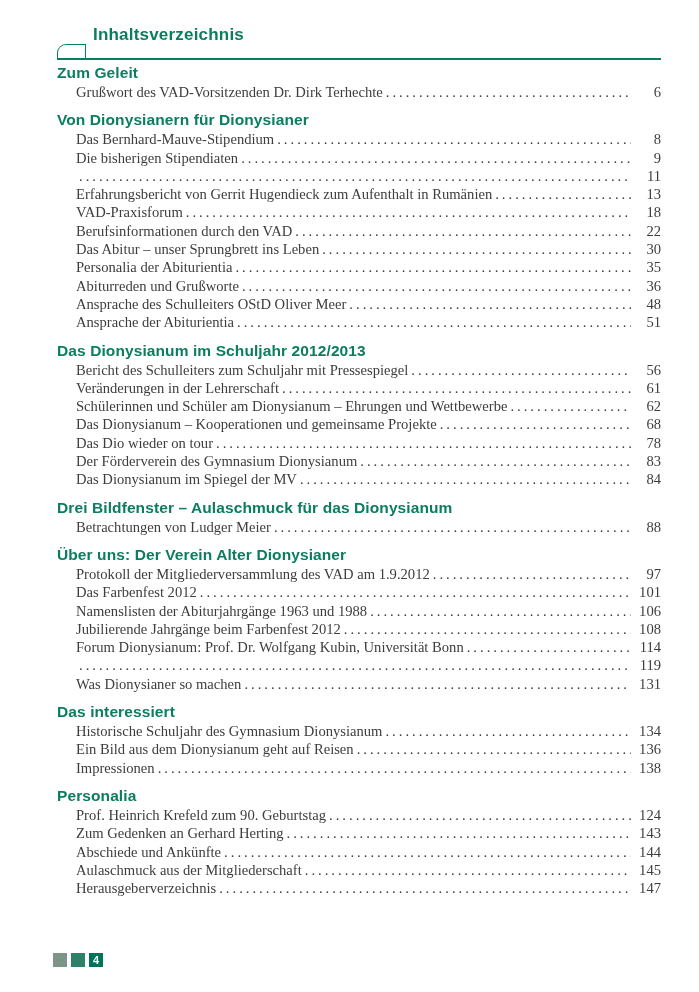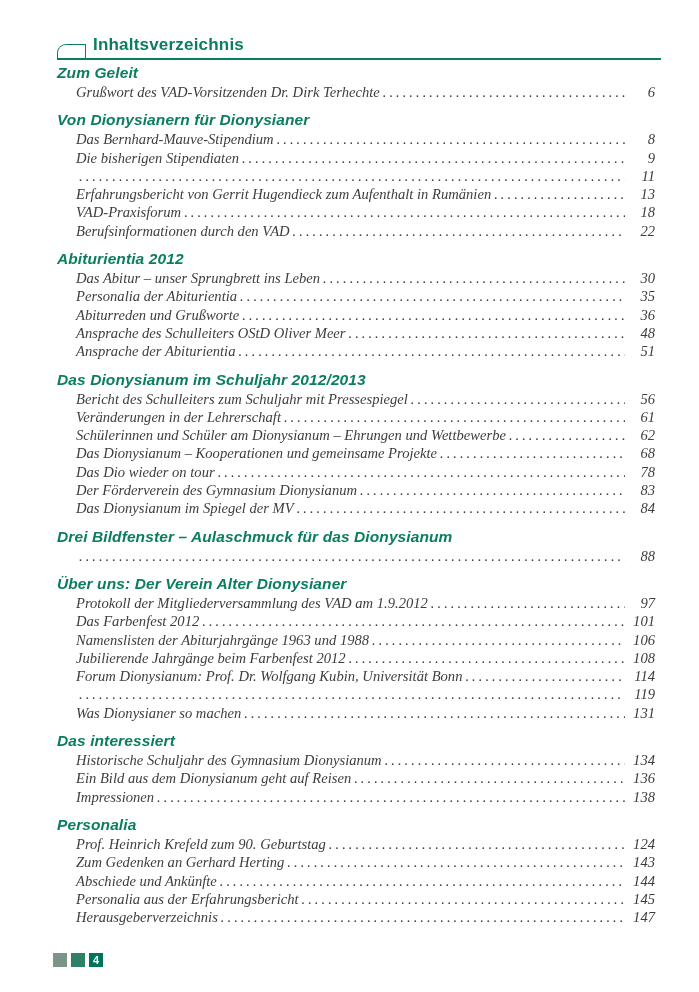--- a/index.html
+++ b/index.html
@@ -22,38 +22,38 @@
     position: absolute;
     left: 0; bottom: 0;
     width: 29px; height: 16px;
     border: 1.6px solid #0b7d60;
     border-bottom: none;
     border-top-left-radius: 9px;
     box-sizing: border-box;
   }
   .hdr h1 {
     position: absolute;
-    left: 36px; bottom: 5px;
+    left: 36px; bottom: 15px;
     margin: 0;
     font-family: "Liberation Sans", sans-serif;
     font-size: 17px;
     font-weight: bold;
     color: #0b7d60;
     letter-spacing: 0.2px;
   }
   .hdr .rule {
     position: absolute;
     left: 0; right: 0; bottom: 0;
     height: 0;
     border-bottom: 2px solid #0b7d60;
   }
   
   .toc {
     position: absolute;
-    top: 63px; left: 57px; right: 44px; font-style: italic;
+    top: 63px; left: 57px; right: 38px;
   }
   .toc h2 {
     margin: 9px 0 1px 0;
     font-family: "Liberation Sans", sans-serif;
     font-size: 15.5px;
     line-height: 19px;
     font-weight: bold;
     color: #0b7d60;
     letter-spacing: 0.1px;
   }
@@ -153,21 +153,20 @@
           <span class="dots"></span>
           <span class="pagenum">18</span>
         </div>
         <div class="entry">
           <span class="label">Berufsinformationen durch den VAD</span>
           <span class="dots"></span>
           <span class="pagenum">22</span>
         </div>
       </section>
       <section>
-        <h2>Abiturientia 2012</h2>
         <div class="entry">
           <span class="label">Das Abitur – unser Sprungbrett ins Leben</span>
           <span class="dots"></span>
           <span class="pagenum">30</span>
         </div>
         <div class="entry">
           <span class="label">Personalia der Abiturientia</span>
           <span class="dots"></span>
           <span class="pagenum">35</span>
         </div>
@@ -221,20 +220,21 @@
         </div>
         <div class="entry">
           <span class="label">Das Dionysianum im Spiegel der MV</span>
           <span class="dots"></span>
           <span class="pagenum">84</span>
         </div>
       </section>
       <section>
         <h2>Drei Bildfenster – Aulaschmuck für das Dionysianum</h2>
         <div class="entry">
+          <span class="label">Betrachtungen von Ludger Meier</span>
           <span class="dots"></span>
           <span class="pagenum">88</span>
         </div>
       </section>
       <section>
         <h2>Über uns: Der Verein Alter Dionysianer</h2>
         <div class="entry">
           <span class="label">Protokoll der Mitgliederversammlung des VAD am 1.9.2012</span>
           <span class="dots"></span>
           <span class="pagenum">97</span>
@@ -298,21 +298,21 @@
           <span class="label">Zum Gedenken an Gerhard Herting</span>
           <span class="dots"></span>
           <span class="pagenum">143</span>
         </div>
         <div class="entry">
           <span class="label">Abschiede und Ankünfte</span>
           <span class="dots"></span>
           <span class="pagenum">144</span>
         </div>
         <div class="entry">
-          <span class="label">Personalia aus der Erfahrungsbericht</span>
+          <span class="label">Aulaschmuck aus der Mitgliederschaft</span>
           <span class="dots"></span>
           <span class="pagenum">145</span>
         </div>
         <div class="entry">
           <span class="label">Herausgeberverzeichnis</span>
           <span class="dots"></span>
           <span class="pagenum">147</span>
         </div>
       </section>
     </main>

